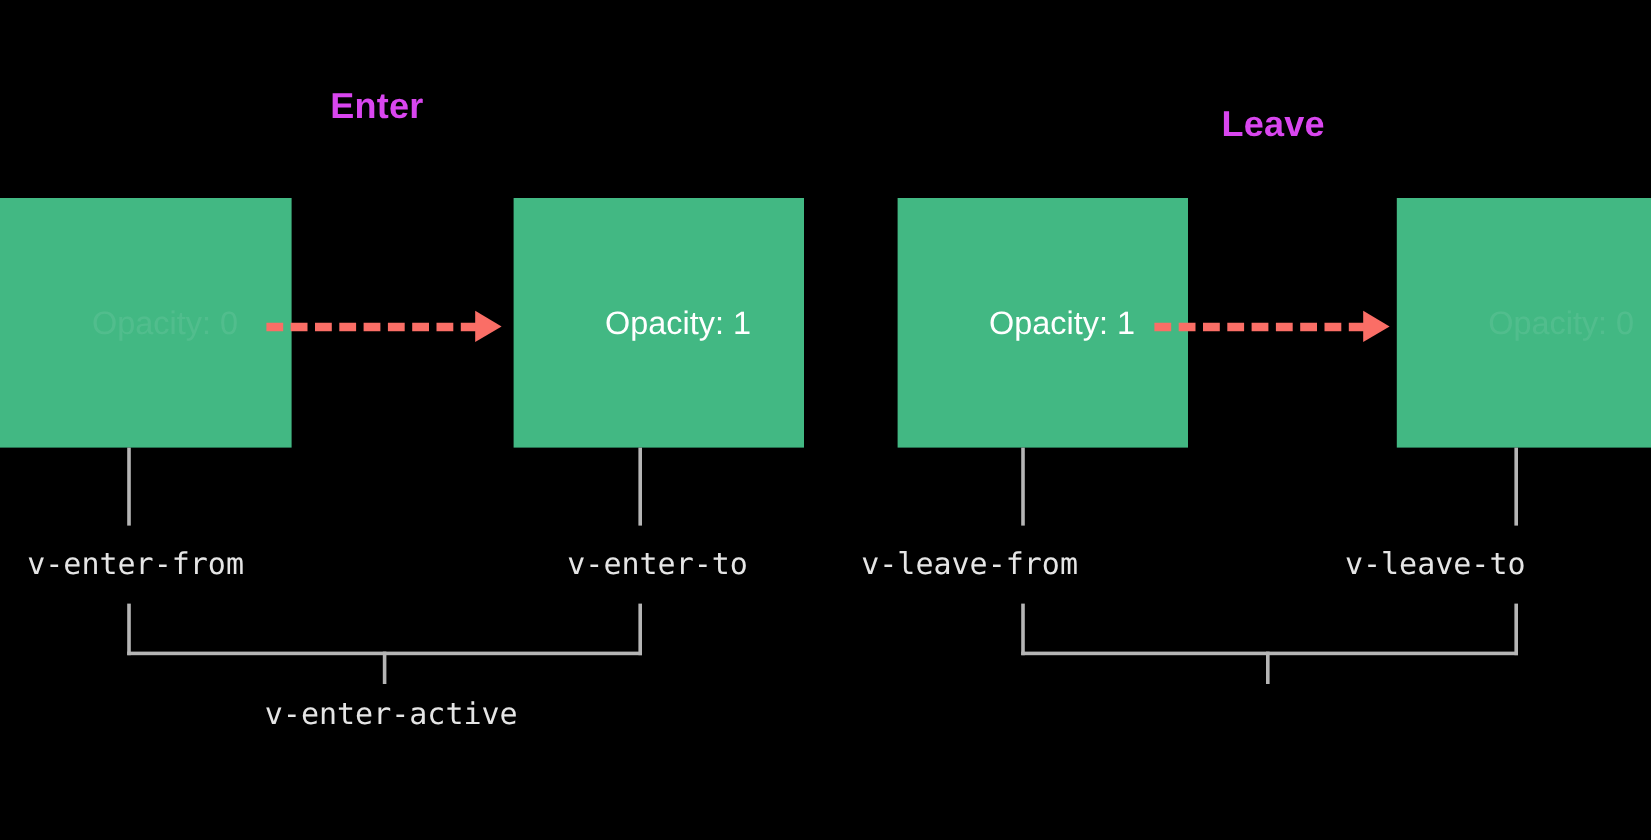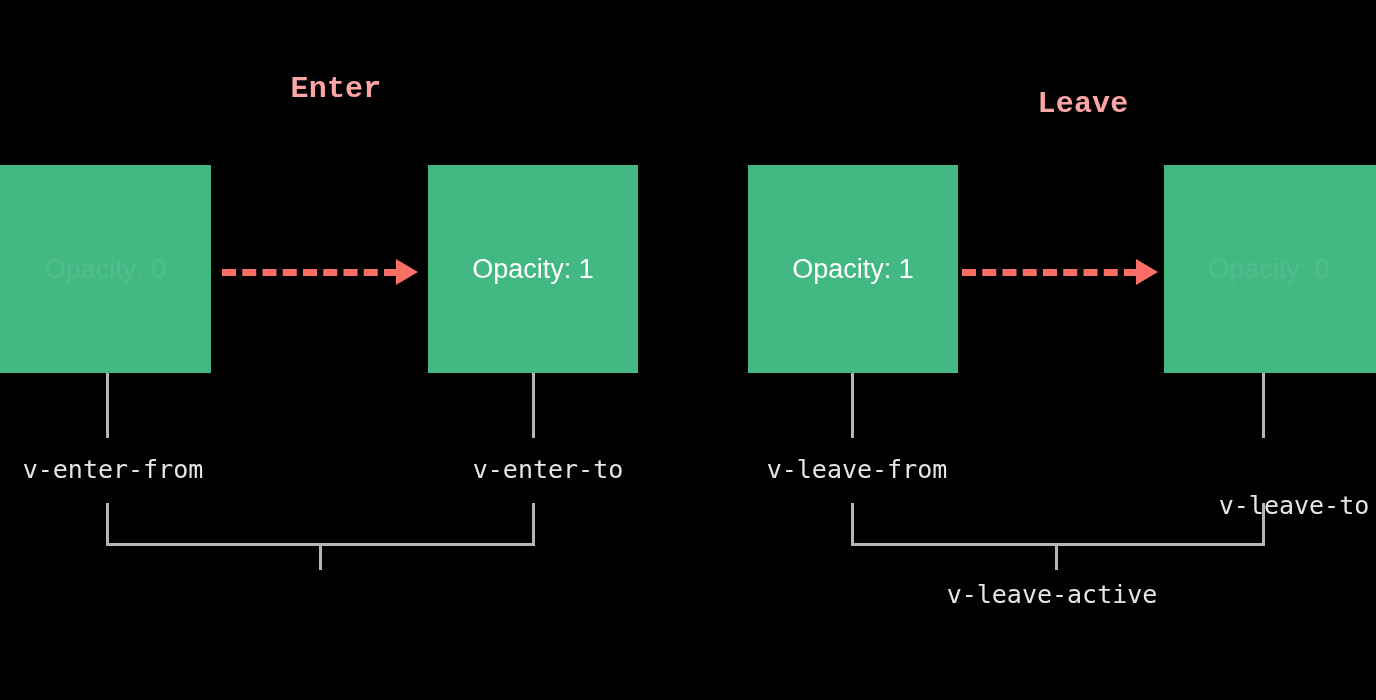--- a/index.html
+++ b/index.html
@@ -14,38 +14,38 @@
     position: relative;
     width: 1376px;
     height: 700px;
     background: #000000;
     overflow: hidden;
   }
 
   
   .phase-title {
     position: absolute;
-    font-family: Liberation Mono, monospace;
+    font-family: Liberation Sans, sans-serif;
     font-weight: bold;
     font-size: 30px;
     line-height: 1;
-    color: #fca5a5;
+    color: #d946ef;
     white-space: nowrap;
     transform: translateX(-50%);
     letter-spacing: 0.2px;
-    margin-left: 22px;
   }
 
   
   .state-box {
     position: absolute;
     background: #42b883;
     display: flex;
     align-items: center;
     justify-content: center;
+    padding-left: 32px;
   }
   .state-box-label {
     font-family: "Liberation Sans", sans-serif;
     font-size: 27px;
     line-height: 1;
     color: #ffffff;
     white-space: nowrap;
   }
   .state-box-label.faded {
     opacity: 0.08;
@@ -138,26 +138,26 @@
 
   <div class="stem" style="left:106px; top:373px; height:65px;"></div>
   <div class="stem" style="left:532px; top:373px; height:65px;"></div>
   <div class="stem" style="left:851px; top:373px; height:65px;"></div>
   <div class="stem" style="left:1262px; top:373px; height:65px;"></div>
 
   <div class="class-label" style="left:113px; top:457px;">v-enter-from</div>
 
   <div class="class-label" style="left:548px; top:457px;">v-enter-to</div>
 
-  <div class="class-label" style="left:857px; top:457px;text-align:right;">v-leave-from</div>
+  <div class="class-label" style="left:808px; top:457px;text-align:right;">v-leave-from</div>
 
-  <div class="class-label" style="left:1294px; top:457px;margin-top:36px;">v-leave-to</div>
+  <div class="class-label" style="left:1196px; top:457px;">v-leave-to</div>
 
   <div class="bracket" style="left:106px; top:503px; width:429px; height:43px;"></div>
   <div class="stem" style="left:319px; top:543px; height:27px;"></div>
 
   <div class="bracket" style="left:851px; top:503px; width:414px; height:43px;"></div>
   <div class="stem" style="left:1055px; top:543px; height:27px;"></div>
 
+  <div class="class-label active-label" style="left:326px; top:582px;">v-enter-active</div>
 
-  <div class="class-label active-label" style="left:1052px; top:582px;">v-leave-active</div>
 
 </div>
 
 </body></html>

